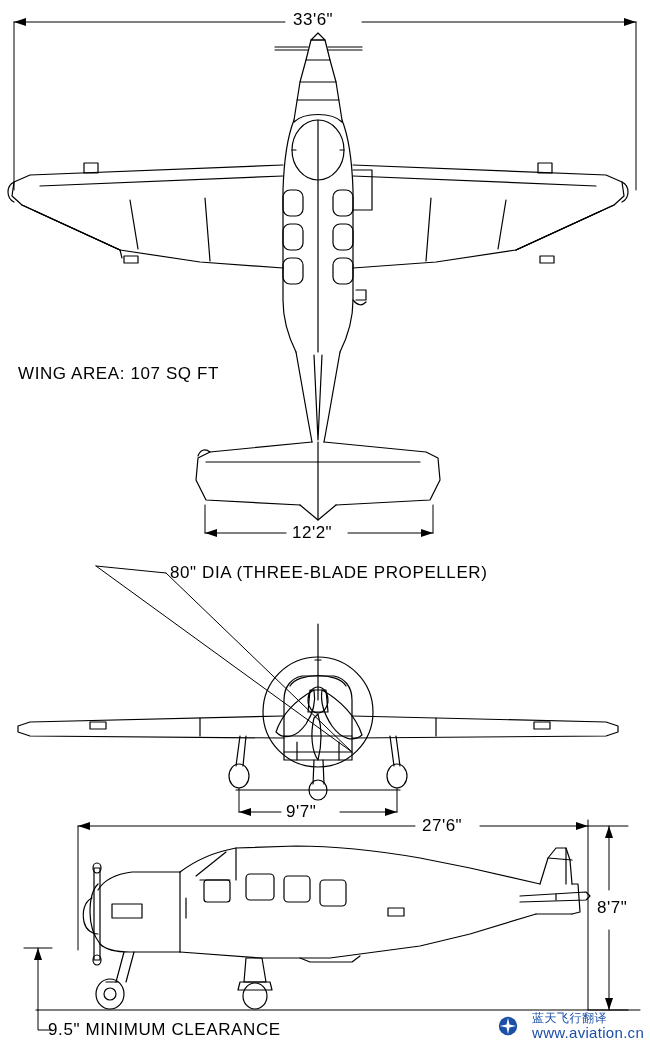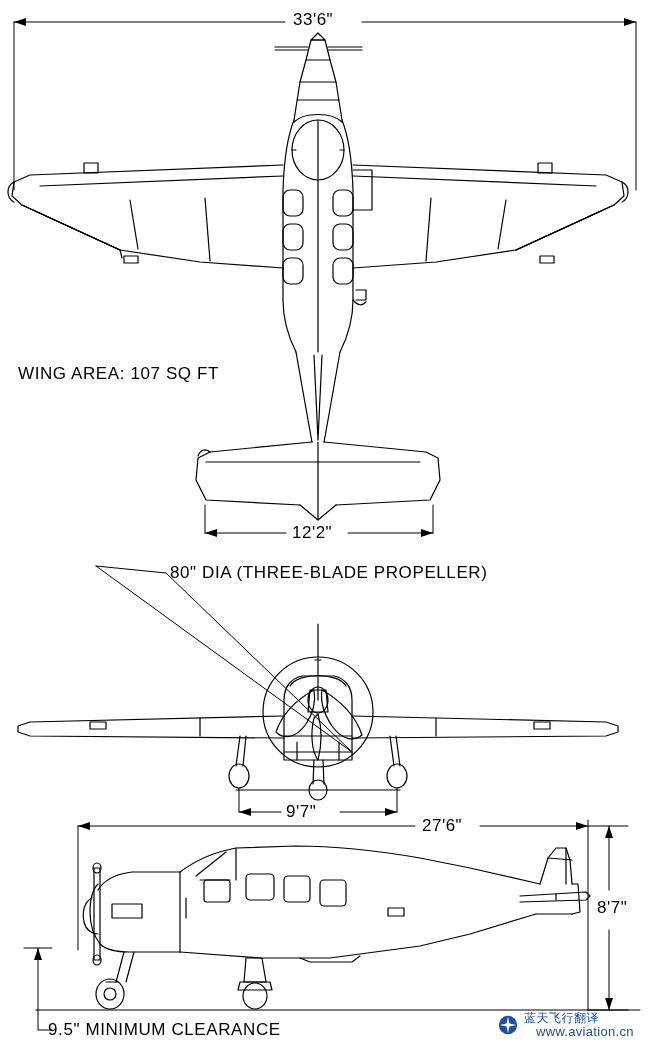--- a/index.html
+++ b/index.html
@@ -37,37 +37,36 @@
   }
   .lbl-vert {
     transform: none;
   }
   #wm {
     position: absolute;
     left: 497px;
     top: 1012px;
     display: flex;
     align-items: center;
-    gap: 5px;
+    gap: 13px;
   }
   #wm .wm-text {
     display: flex;
     flex-direction: column;
     line-height: 1.05;
   }
   #wm .wm-line1 {
     font-size: 12px;
     color: #1b4fa8;
     letter-spacing: 0.5px;
   }
   #wm .wm-line2 {
-    font-size: 13px;
+    font-size: 15px;
     color: #1b4fa8;
     letter-spacing: 0.3px;
-    margin-left: 12px;
   }
 </style>
 </head>
 <body>
 
 <div id="page">
 
   <svg class="drawing" viewBox="0 0 650 1052">
     <g fill="none" stroke="#000" stroke-width="1.2" stroke-linejoin="round" stroke-linecap="round">
 

